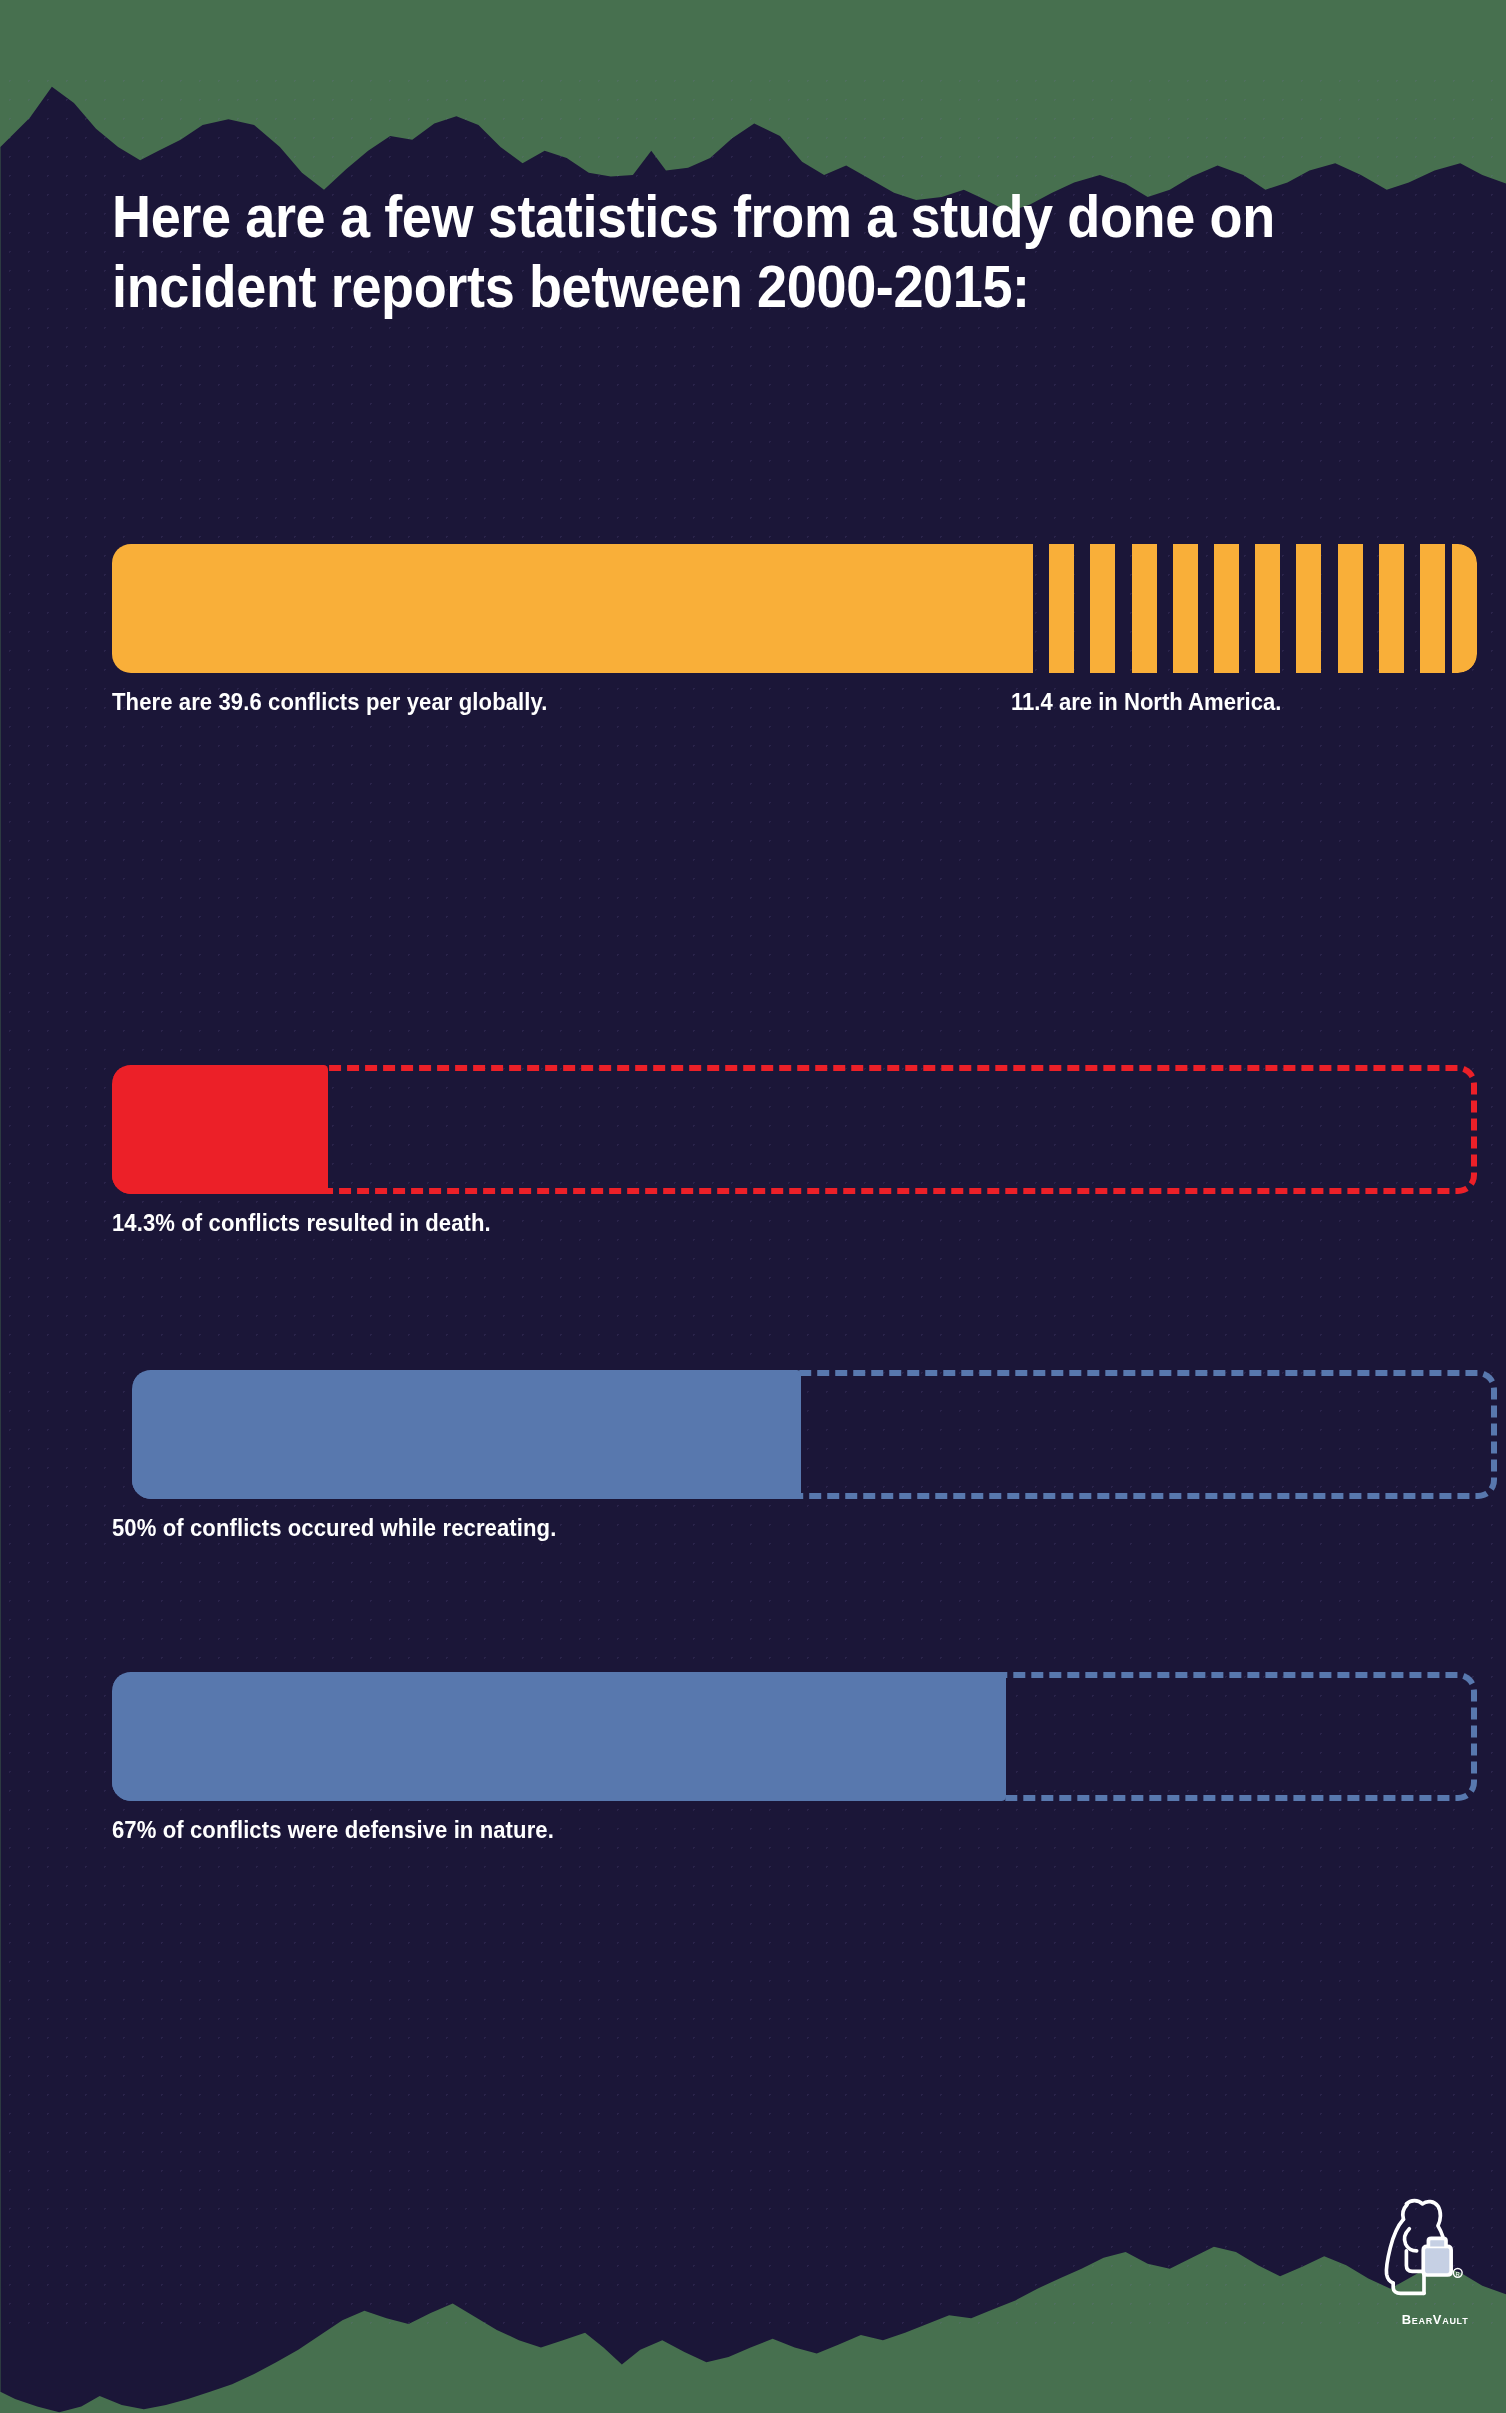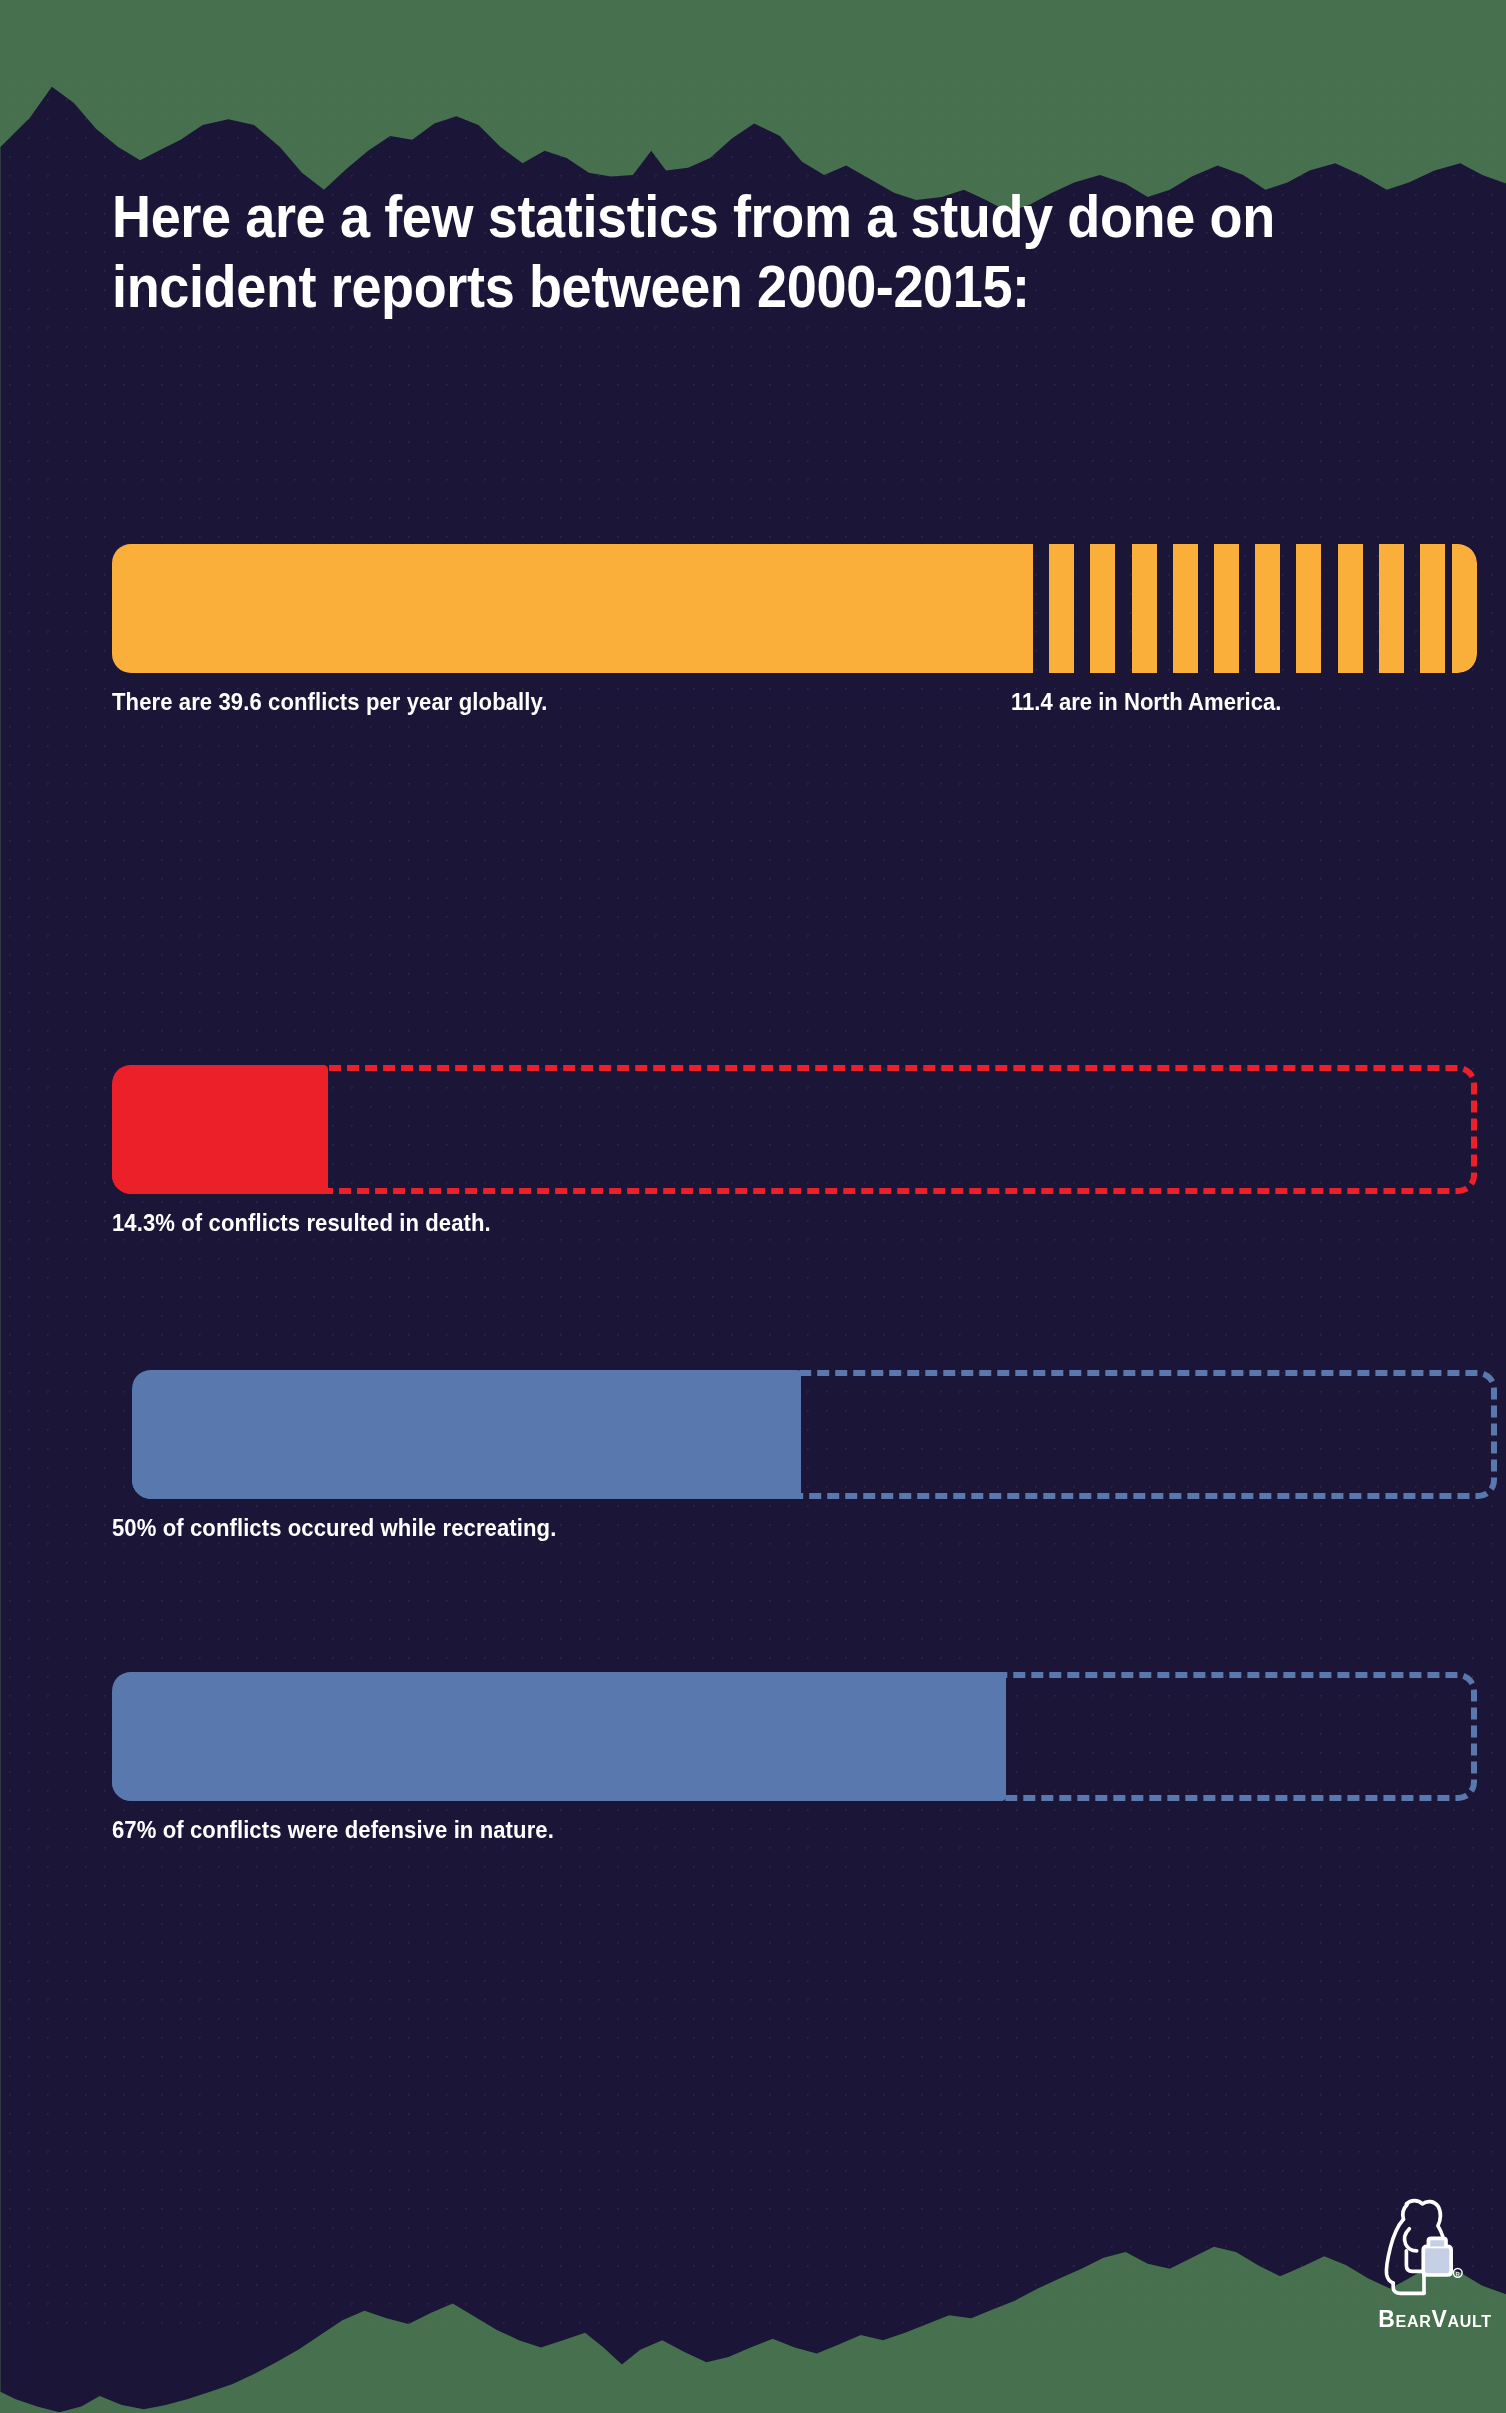--- a/index.html
+++ b/index.html
@@ -155,25 +155,25 @@
     position: absolute;
     left: 1324px;
     top: 2198px;
     width: 140px;
     height: 147px;
   }
   #logo svg { display: block; }
   .logo-word {
     position: absolute;
     left: 0;
-    top: 108px;
+    top: 114px;
     width: 140px;
     text-align: center;
     color: #FFFFFF;
-    font-size: 23px;
+    font-size: 13px;
     font-weight: 700;
     letter-spacing: 0.7px;
     font-variant: small-caps;
   }
 </style>
 </head>
 <body>
 
 <div id="poster">
 

